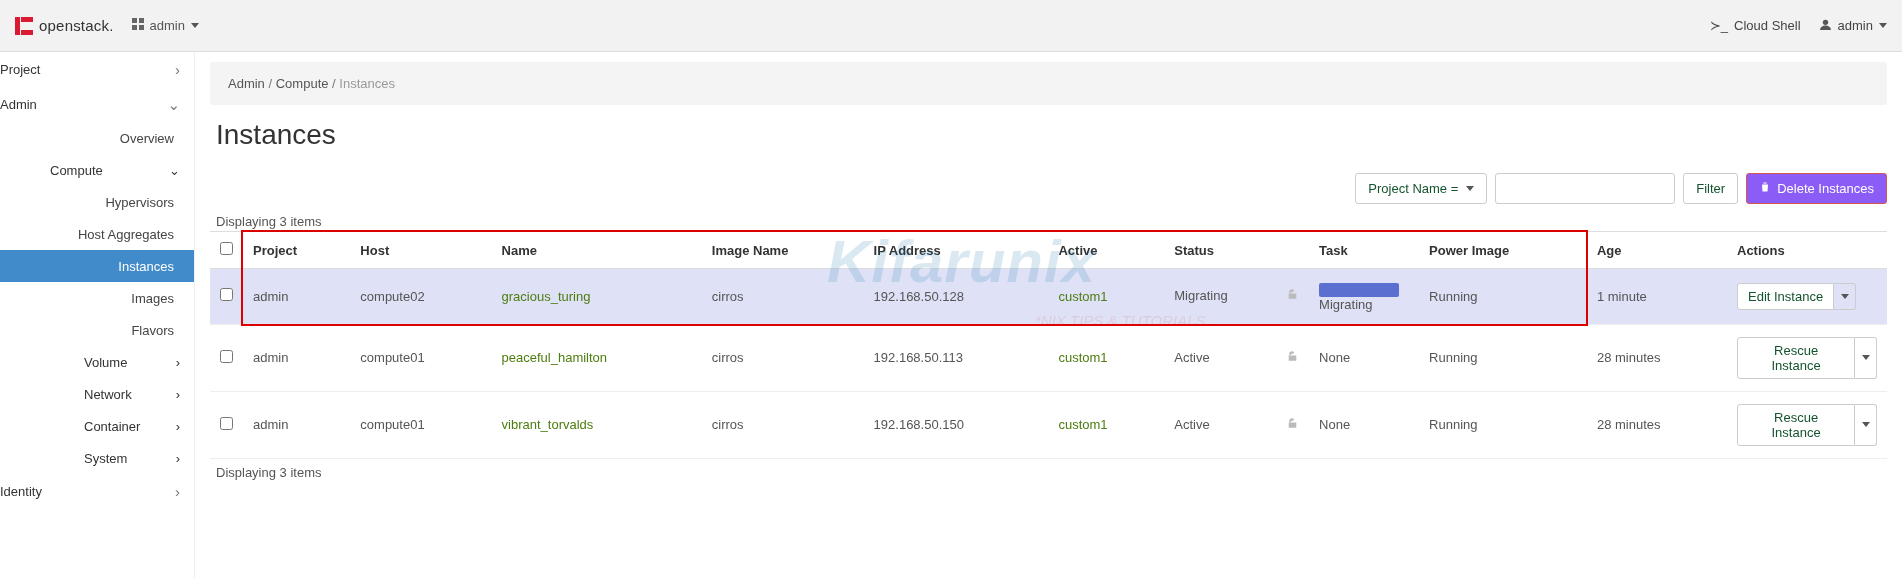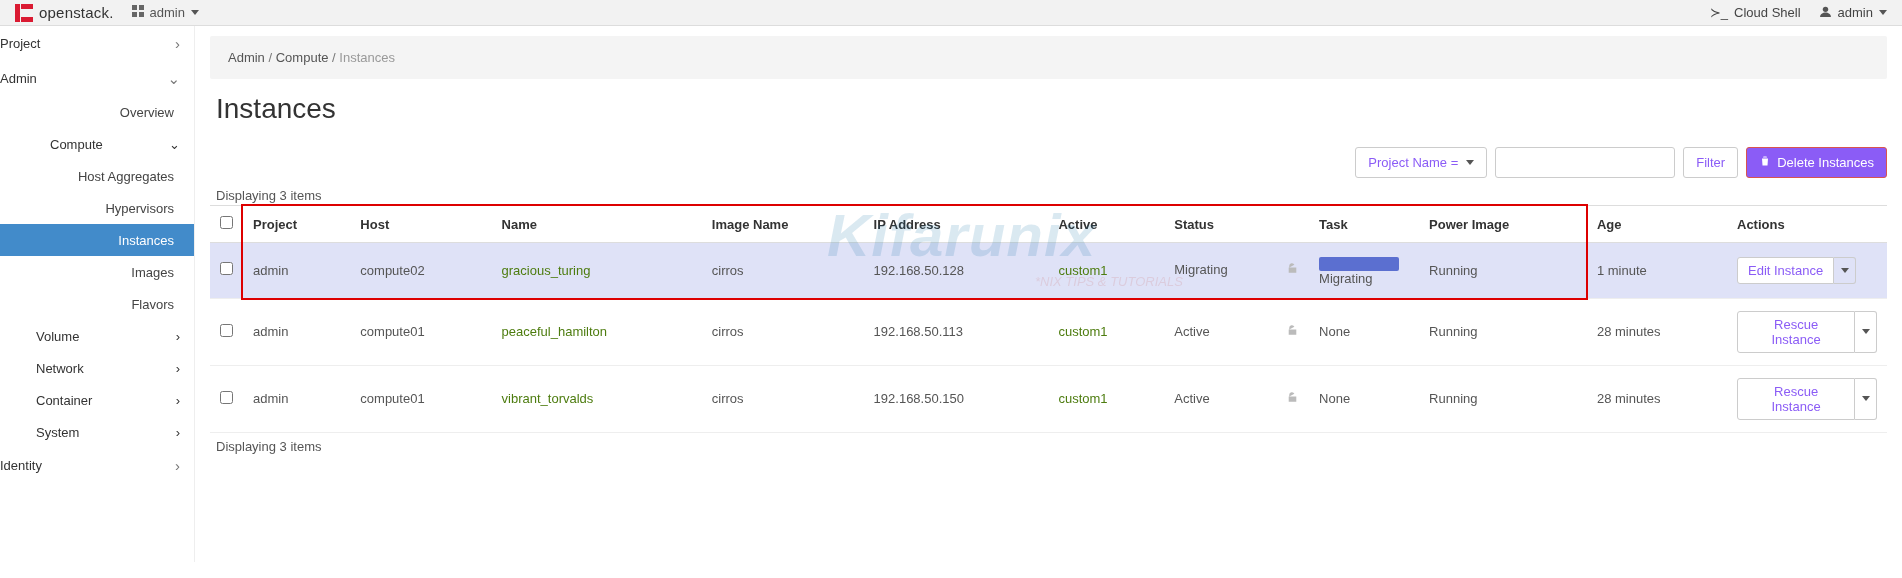--- a/index.html
+++ b/index.html
@@ -1,46 +1,46 @@
 <!DOCTYPE html>
 <html><head>
 <meta charset="utf-8">
 <style>
   * { box-sizing: border-box; margin: 0; padding: 0; }
   body { font-family: "Helvetica Neue", Helvetica, Arial, sans-serif; font-size: 13px; color: #333; background: #fff; width: 1902px; }
 
   
-  .topbar { height: 26px; background: #f2f2f2; border-bottom: 1px solid #ddd; display: flex; align-items: center; padding: 0 15px; justify-content: space-between; }
+  .topbar { height: 52px; background: #f2f2f2; border-bottom: 1px solid #ddd; display: flex; align-items: center; padding: 0 15px; justify-content: space-between; }
   .topbar-left, .topbar-right { display: flex; align-items: center; gap: 18px; }
   .brand { display: flex; align-items: center; gap: 6px; }
   .brand-logo { width: 18px; height: 18px; display:inline-flex; align-items:center; justify-content:center;}
   .brand-text { font-size: 15px; letter-spacing: .2px; color: #333; }
   .proj-switch { font-size: 13px; color: #555; display: flex; align-items: center; gap: 6px; cursor: pointer; }
   .caret { display:inline-block; width:0; height:0; border-left:4px solid transparent; border-right:4px solid transparent; border-top:5px solid #555; }
   .cloudshell { display:flex; align-items:center; gap:6px; color:#444; cursor:pointer;}
   .user-drop { display:flex; align-items:center; gap:6px; color:#444; cursor:pointer;}
 
   
   .layout { display:flex; }
   .sidebar { width: 195px; flex: 0 0 195px; background:#fff; border-right:1px solid #eee; min-height: 536px; }
   .nav-item { display:flex; justify-content:flex-end; align-items:center; height:35px; padding: 0 14px; font-size:13px; color:#333; cursor:pointer; }
   .nav-item.top { justify-content:space-between; padding-left: 0; }
   .nav-item .chev { font-size:15px; color:#777; }
   .nav-sub { display:flex; justify-content:flex-end; align-items:center; height:32px; padding-right:20px; font-size:13px; color:#444; cursor:pointer;}
   .nav-sub.active { background:#428bca; color:#fff; }
   .nav-compute { display:flex; justify-content:space-between; align-items:center; height:32px; padding: 0 14px 0 50px; cursor:pointer;}
-  .nav-sub-arrow { display:flex; justify-content:space-between; align-items:center; height:32px; padding: 0 14px 0 36px; cursor:pointer;}
+  .nav-sub-arrow { display:flex; justify-content:space-between; align-items:center; height:32px; padding: 0 14px 0 84px; cursor:pointer;}
 
   
   .main { flex:1; padding: 0 15px 20px 15px; }
   .breadcrumb-bar { background:#f4f4f4; padding: 14px 18px; margin: 10px 0 14px 0; border-radius:2px; font-size:13px; color:#777;}
   .breadcrumb-bar a { color:#555; text-decoration:none; }
   .page-title { font-size:28px; font-weight:300; color:#333; margin: 0 0 22px 6px;}
   .toolbar { display:flex; justify-content:flex-end; gap:8px; margin-bottom: 10px;}
-  .btn { border:1px solid #ccc; background:#fff; padding:6px 12px; border-radius:3px; font-size:13px; cursor:pointer; color:#8b5cf6; display:inline-flex; align-items:center; gap:6px;}
+  .btn { border:1px solid #ccc; background:#fff; padding:6px 12px; border-radius:3px; font-size:13px; cursor:pointer; color:#14532d; display:inline-flex; align-items:center; gap:6px;}
   .btn-drop { display:flex; align-items:center; gap:8px;}
   .btn-danger { background:#8b5cf6; border-color:#d9534f; color:#fff; }
   .filter-input { border:1px solid #ccc; border-radius:3px; height:31px; width:180px; padding:0 8px;}
 
   .display-count { font-size:13px; color:#555; margin: 0 0 2px 6px; }
 
   table.inst { width:100%; border-collapse:collapse; font-size:13px;}
   table.inst th { text-align:left; font-weight:bold; padding:10px 10px; background:#fff; border-top:1px solid #ddd; border-bottom:1px solid #ddd;}
   table.inst td { padding:12px 10px; border-bottom:1px solid #eee; color:#555; vertical-align:middle;}
   table.inst a { color:#4d7c0f; text-decoration:none;}
@@ -48,21 +48,21 @@
   table.inst .chk input { cursor:pointer;}
   .hl-row td, .hl-row th { background: rgba(150,160,230,.30);}
   .hl-box { position:relative; }
   .hl-border { position:absolute; border:2px solid #d00; pointer-events:none; }
   .lock { color:#bbb; font-size:14px;}
   .task-bar { display:inline-block; width:80px; height:14px; background:#5b6fd0; border-radius:2px; vertical-align:middle;}
   .action-split { display:inline-flex; }
   .action-split .btn { border-radius:3px 0 0 3px; padding:5px 10px;}
   .action-split .drop { border:1px solid #ccc; border-left:none; border-radius:0 3px 3px 0; width:22px; display:flex; align-items:center; justify-content:center; cursor:pointer;}
   .watermark { position:absolute; left:632px; top:175px; opacity:.14; font-size:60px; font-weight:bold; color:#0369a1; font-style:italic; pointer-events:none; letter-spacing:1px;}
-  .wm-sub { position:absolute; left:840px; top:248px; opacity:.20; font-size:13px; color:#c77; pointer-events:none; font-style:italic;}
+  .wm-sub { position:absolute; left:840px; top:260px; opacity:.20; font-size:15px; color:#c77; pointer-events:none; font-style:italic;}
 </style>
 </head>
 <body>
 
 <div class="topbar">
   <div class="topbar-left">
     <span class="brand">
       <span class="brand-logo">
         <svg viewBox="0 0 18 18" width="18" height="18">
             <rect x="0" y="0" width="5" height="18" fill="#da1a32"></rect>
@@ -115,24 +115,24 @@
       <span class="chev">⌄</span>
     </div>
     <div class="nav-sub">
       <span>Overview</span>
     </div>
     <div class="nav-compute">
       <span>Compute</span>
       <span class="chev">⌄</span>
     </div>
     <div class="nav-sub">
+      <span>Hypervisors</span>
+    </div>
+    <div class="nav-sub">
       <span>Host Aggregates</span>
-    </div>
-    <div class="nav-sub">
-      <span>Hypervisors</span>
     </div>
     <div class="nav-sub active">
       <span>Instances</span>
     </div>
     <div class="nav-sub">
       <span>Images</span>
     </div>
     <div class="nav-sub">
       <span>Flavors</span>
     </div>

